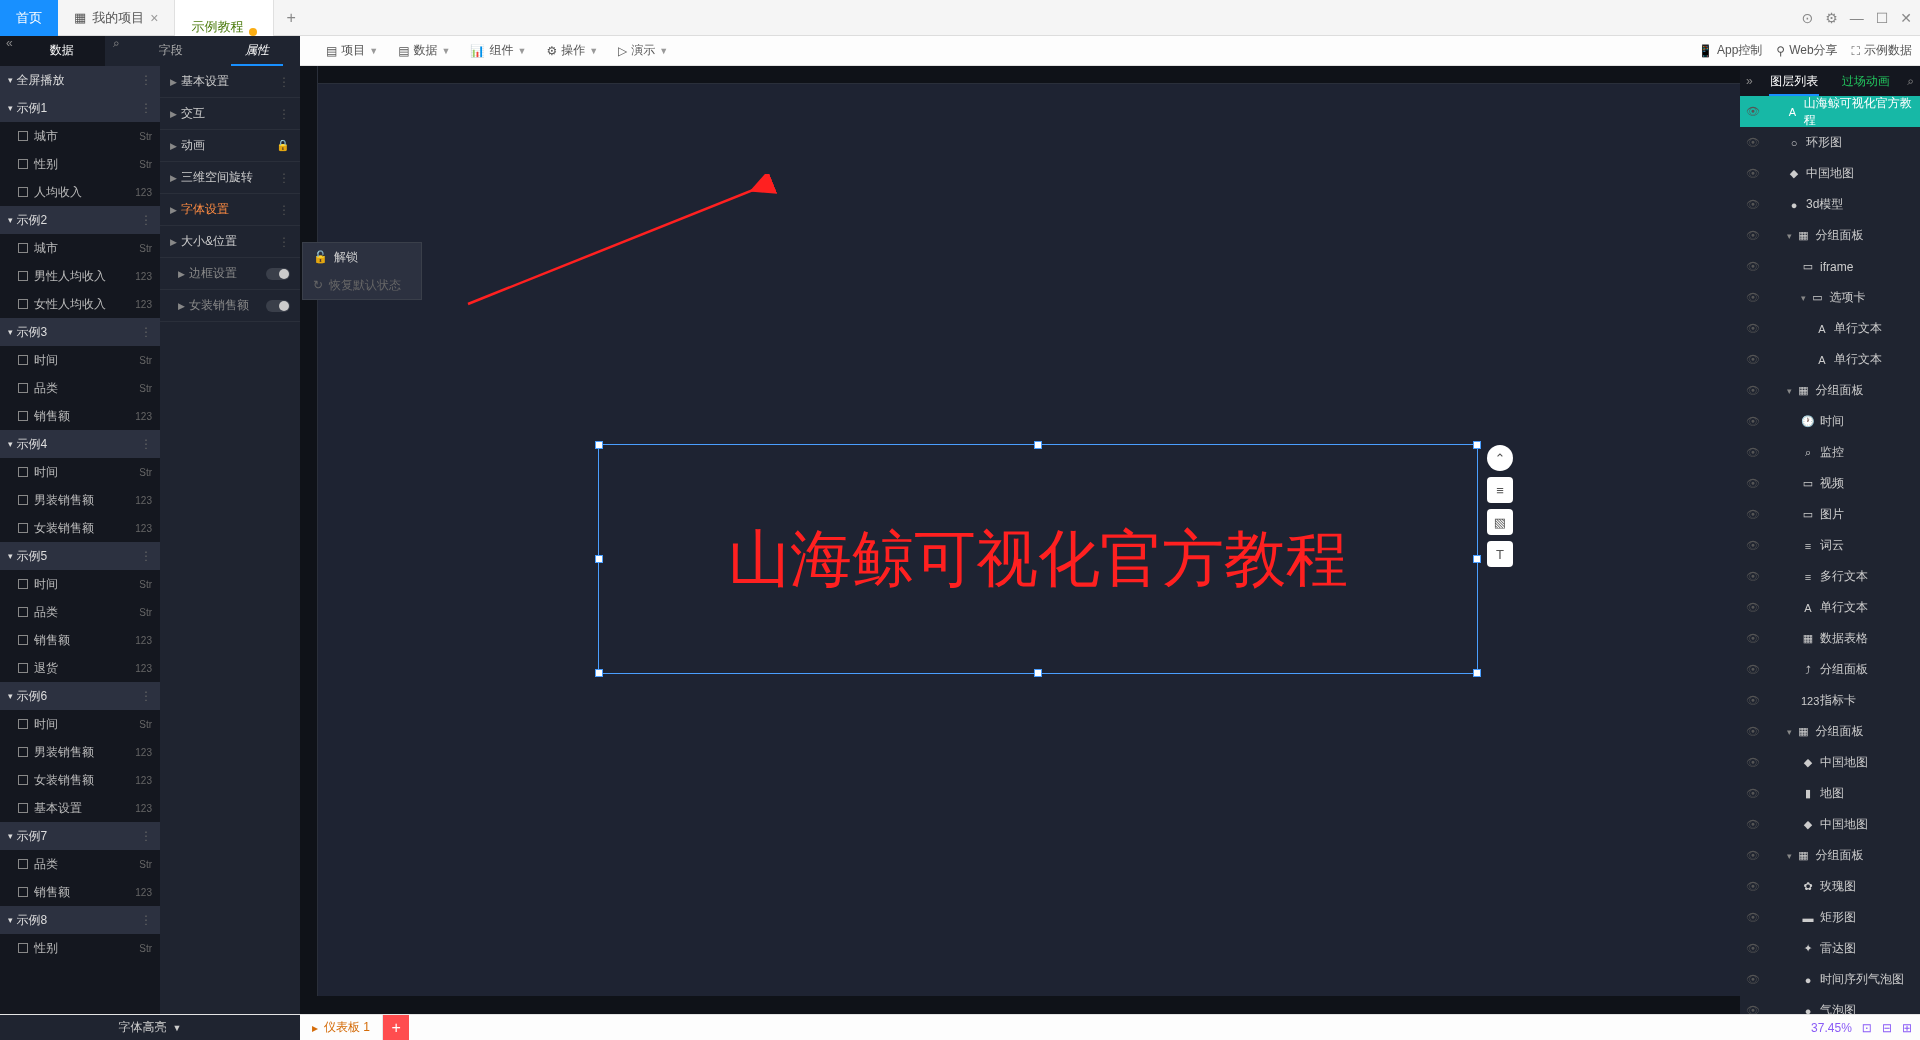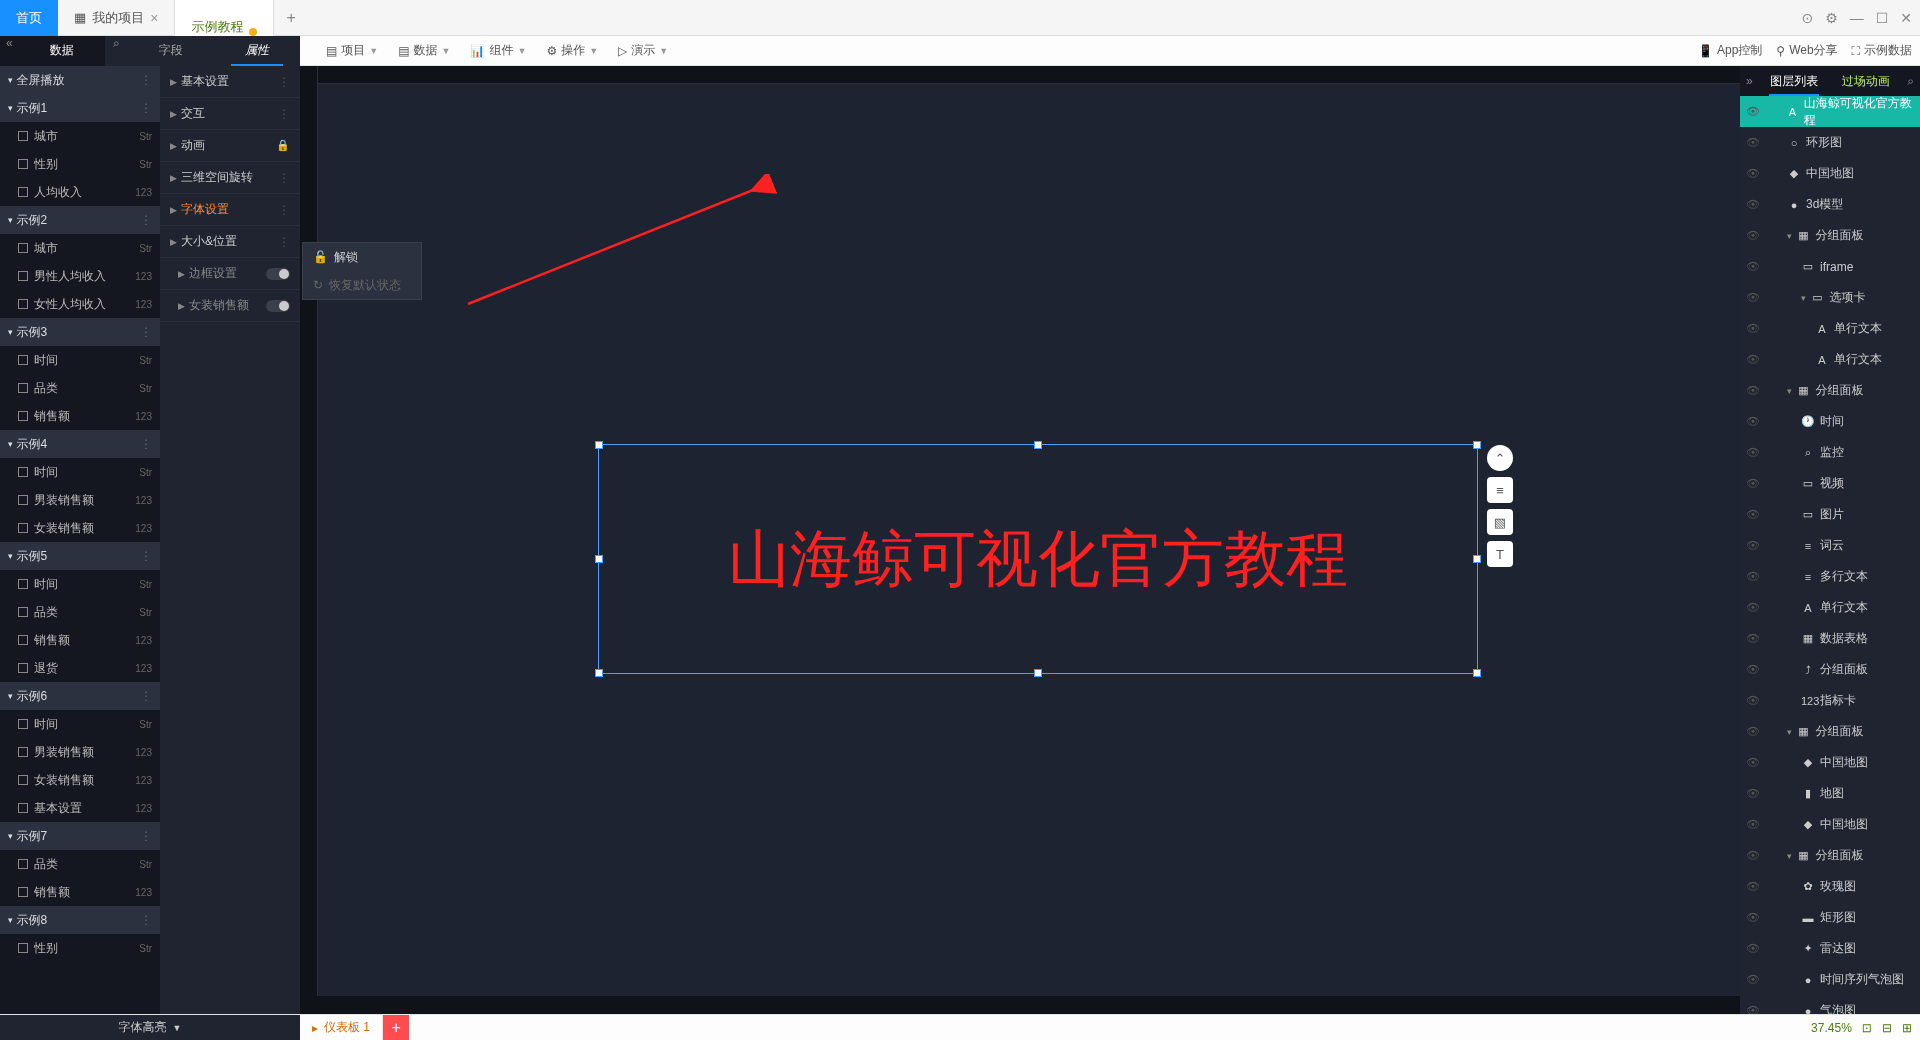--- a/index.html
+++ b/index.html
@@ -75,38 +75,38 @@
 .float-tools { position: absolute; right: -36px; top: 0; display: flex; flex-direction: column; gap: 6px; }
 .ft-btn { width: 26px; height: 26px; background: #fff; border-radius: 13px; display: flex; align-items: center; justify-content: center; color: #555; font-size: 13px; cursor: pointer; }
 .ft-btn.sq-btn { border-radius: 4px; }
 .arrow-svg { position: absolute; left: 130px; top: 90px; pointer-events: none; }
 
 
 .layers-panel { width: 180px; background: #1f2430; flex-shrink: 0; display: flex; flex-direction: column; }
 .layers-hdr { height: 30px; background: #14171f; display: flex; align-items: center; font-size: 12px; }
 .layers-hdr .collapse { padding: 0 6px; color: #888; }
 .layers-hdr .ltab { flex: 1; text-align: center; color: #fff; cursor: pointer; position: relative; height: 30px; line-height: 30px; }
-.layers-hdr .ltab.inactive { color: #bef264; }
+.layers-hdr .ltab.inactive { color: #22c55e; }
 .layers-hdr .ltab.active2::after { content: ''; position: absolute; bottom: 0; left: 15%; right: 15%; height: 2px; background: #1890ff; }
 .layers-body { flex: 1; overflow-y: auto; }
 .layer-row { height: 31px; display: flex; align-items: center; padding: 0 6px; color: #ccc; font-size: 12px; cursor: pointer; gap: 5px; }
 .layer-row.selected { background: #17b8a6; color: #fff; }
 .layer-row .eye { color: #555; font-size: 11px; width: 14px; }
 .layer-row .lk { color: #555; font-size: 10px; width: 12px; }
 .layer-row .ind0 { width: 0; } .layer-row .ind1 { width: 14px; } .layer-row .ind2 { width: 28px; }
 .layer-row .ic { width: 14px; text-align: center; font-size: 11px; }
 .layer-row .arrow2 { font-size: 9px; color: #888; }
 
 
 .bottom-bar { height: 26px; background: #fdfdfd; border-top: 1px solid #e5e5e5; display: flex; align-items: center; font-size: 12px; position: relative; }
 .bb-left { width: 300px; height: 26px; background: #1f2430; display: flex; align-items: center; justify-content: center; color: #ccc; gap: 6px; }
 .bb-tabs { display: flex; align-items: center; height: 26px; }
 .bb-tab { height: 26px; padding: 0 12px; display: flex; align-items: center; gap: 6px; color: #d46b08; border-right: 1px solid #e5e5e5; }
 .bb-add { width: 26px; height: 26px; background: #ff4d4f; color: #fff; display: flex; align-items: center; justify-content: center; font-size: 16px; cursor: pointer; }
-.bb-right { position: absolute; right: 8px; display: flex; align-items: center; gap: 10px; color: #4d7c0f; }
+.bb-right { position: absolute; right: 8px; display: flex; align-items: center; gap: 10px; color: #8b5cf6; }
 
 ::-webkit-scrollbar { width: 6px; height: 6px; }
 ::-webkit-scrollbar-thumb { background: #3a3f4a; border-radius: 3px; }
 ::-webkit-scrollbar-track { background: transparent; }
 </style>
 </head>
 <body>
 
 <div class="top-tabs">
   <div class="tab home">

